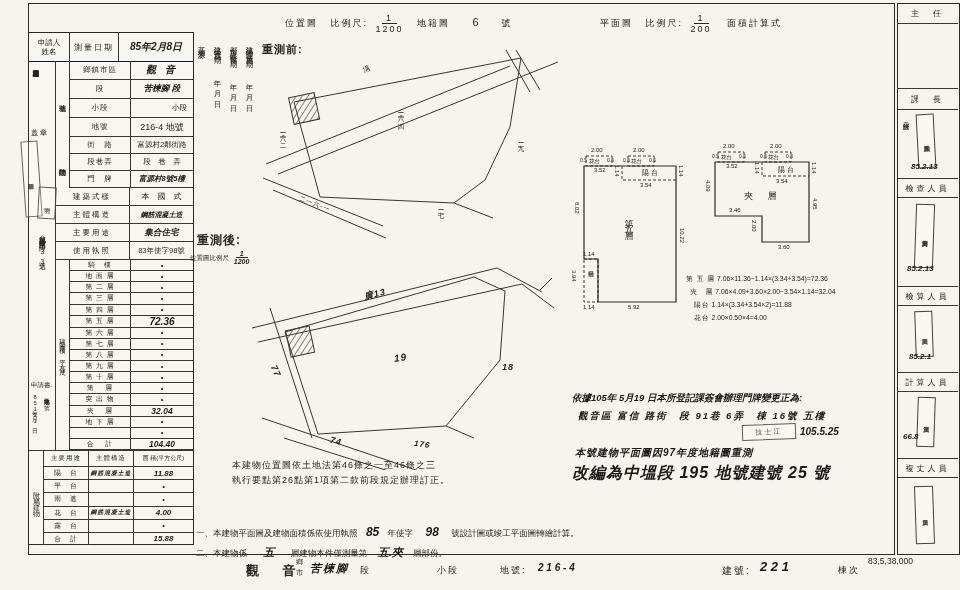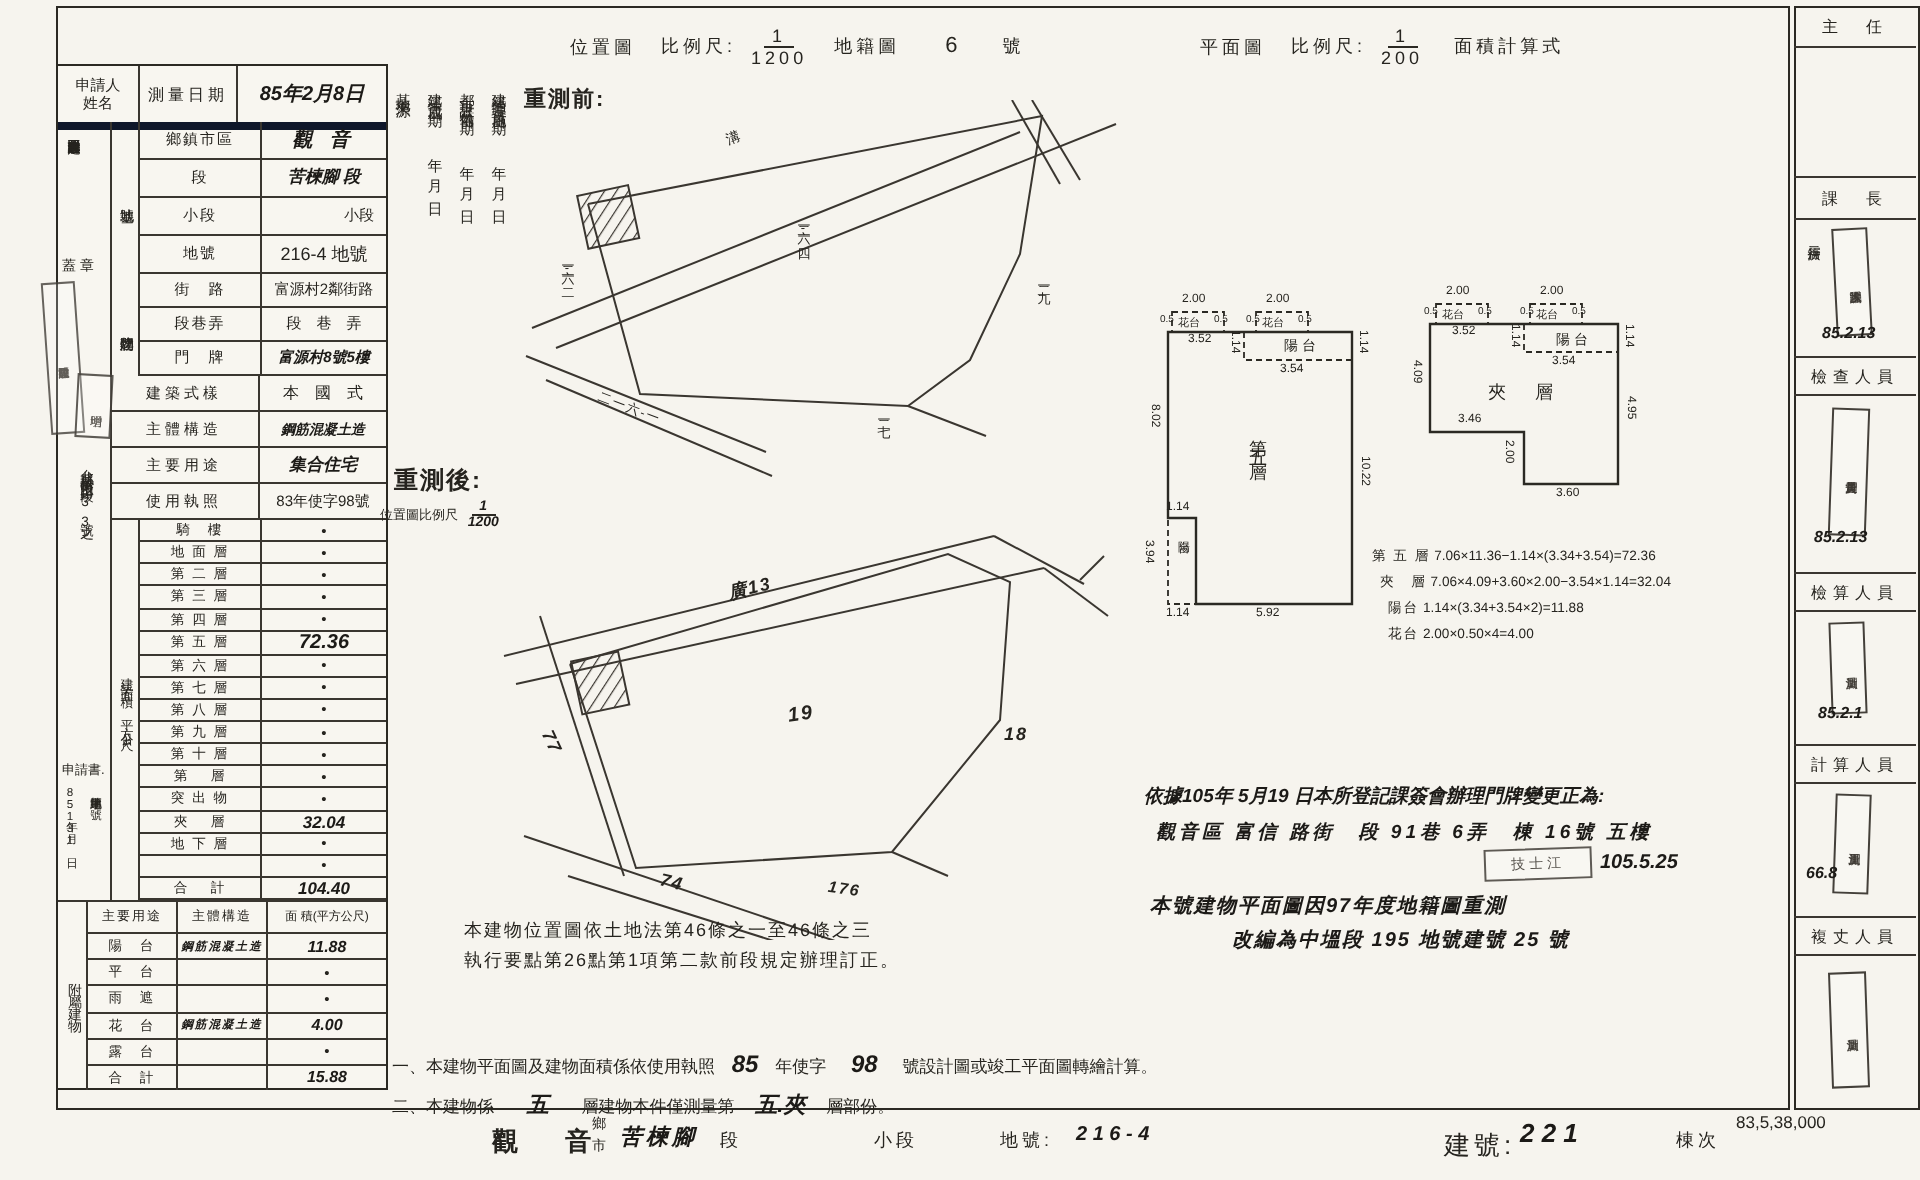--- a/index.html
+++ b/index.html
@@ -7,21 +7,21 @@
         font-family:"Liberation Sans","DejaVu Sans",sans-serif;color:#26241f;}
   .abs{position:absolute;}
   .v{writing-mode:vertical-rl;text-orientation:upright;}
   .hand{font-style:italic;font-weight:bold;color:#1c1a17;}
   .frame{border:1.6px solid #2b2923;pointer-events:none;}
   .frac{display:inline-flex;flex-direction:column;align-items:center;vertical-align:middle;margin:0 3px;}
   .fn{border-bottom:1px solid #2b2923;padding:0 4px;line-height:9px;font-size:9px;}
   .fd{line-height:10px;font-size:9px;text-align:center;}
   
   .ltable{left:28px;top:32px;width:164px;height:511px;border:1.4px solid #2b2923;background:#f8f6f0;}
-  .cellline{border-bottom:4px solid #0f172a;}
+  .cellline{border-bottom:1px solid #0f172a;}
   .sec{position:absolute;left:26px;right:0;display:flex;}
   .gstrip{width:14px;border-right:1px solid #3a3630;display:flex;align-items:center;justify-content:center;}
   .rcol{flex:1;display:flex;flex-direction:column;}
   .r{flex:1;display:flex;border-bottom:1px solid #3a3630;align-items:center;}
   .rl{width:60px;border-right:1px solid #3a3630;font-size:7.5px;letter-spacing:1px;text-align:center;align-self:stretch;display:flex;align-items:center;justify-content:center;}
   .rv{flex:1;text-align:center;font-size:7.5px;}
   .stripA{position:absolute;left:0;top:28px;width:26px;height:389px;border-right:1px solid #3a3630;}
   .stamp{border:1.1px solid #44403a;color:#3c3832;display:flex;align-items:center;justify-content:center;background:rgba(255,255,255,0.25);}
   .mlabel{position:absolute;font-size:7px;letter-spacing:1px;color:#26241f;}
   .dim{position:absolute;font-size:6px;color:#26241f;white-space:nowrap;}
@@ -409,21 +409,21 @@
     <div><span style="letter-spacing:1px;margin-left:4px;">夾　層</span> <span>7.06×4.09+3.60×2.00−3.54×1.14=32.04</span></div>
     <div><span style="letter-spacing:1px;margin-left:8px;">陽台</span> <span>1.14×(3.34+3.54×2)=11.88</span></div>
     <div><span style="letter-spacing:1px;margin-left:8px;">花台</span> <span>2.00×0.50×4=4.00</span></div>
   </div>
 
   <div class="abs hand" style="left:572px;top:392px;font-size:9.5px;">依據105年 5月19 日本所登記課簽會辦理門牌變更正為:</div>
   <div class="abs hand" style="left:578px;top:410px;font-size:9.5px;letter-spacing:2px;">觀音區 富信 路街　段 91巷 6弄　棟 16號 五樓</div>
   <div class="abs stamp" style="left:742px;top:424px;width:52px;height:14px;font-size:7px;letter-spacing:2px;transform:rotate(-2deg);opacity:.85;">技士江</div>
   <div class="abs hand" style="left:800px;top:426px;font-size:10px;">105.5.25</div>
   <div class="abs hand" style="left:575px;top:446px;font-size:10px;letter-spacing:1px;">本號建物平面圖因97年度地籍圖重測</div>
-  <div class="abs hand" style="left:572px;top:463px;font-size:10px;letter-spacing:1px;margin-left:44px;">改編為中塭段 195 地號建號 25 號</div>
+  <div class="abs hand" style="left:572px;top:463px;font-size:16px;letter-spacing:1px;">改編為中塭段 195 地號建號 25 號</div>
 
   <div class="abs" style="left:232px;top:458px;font-size:9px;line-height:15px;letter-spacing:1px;">
     <div>本建物位置圖依土地法第46條之一至46條之三</div>
     <div>執行要點第26點第1項第二款前段規定辦理訂正。</div>
   </div>
 
   <div class="abs" style="left:196px;top:498px;font-size:8.5px;margin-top:27px;">
     <div style="height:20px;">
       <span>一、本建物平面圖及建物面積係依使用執照</span>
       <span class="hand" style="font-size:12px;margin:0 6px;">85</span>
@@ -473,18 +473,18 @@
 
   <div class="abs" style="left:0;top:556px;width:960px;height:30px;">
     <span class="abs" style="left:246px;top:6px;font-size:13px;letter-spacing:10px;font-weight:bold;">觀 音</span>
     <span class="abs" style="left:296px;top:1px;font-size:7px;">鄉</span>
     <span class="abs" style="left:296px;top:12px;font-size:7px;">市</span>
     <span class="abs hand" style="left:310px;top:5px;font-size:11px;letter-spacing:2px;">苦楝腳</span>
     <span class="abs" style="left:360px;top:8px;font-size:9px;">段</span>
     <span class="abs" style="left:437px;top:8px;font-size:9px;letter-spacing:2px;">小段</span>
     <span class="abs" style="left:500px;top:8px;font-size:9px;letter-spacing:2px;">地號:</span>
     <span class="abs hand" style="left:538px;top:6px;font-size:10px;">2 1 6 - 4</span>
-    <span class="abs" style="left:722px;top:8px;font-size:13px;letter-spacing:2px;">建號:</span>
+    <span class="abs" style="left:722px;top:8px;font-size:10px;letter-spacing:2px;">建號:</span>
     <span class="abs hand" style="left:760px;top:3px;font-size:13px;">2 2 1</span>
     <span class="abs" style="left:838px;top:8px;font-size:9px;letter-spacing:2px;">棟次</span>
   </div>
 
 </div>
 
 </body></html>

